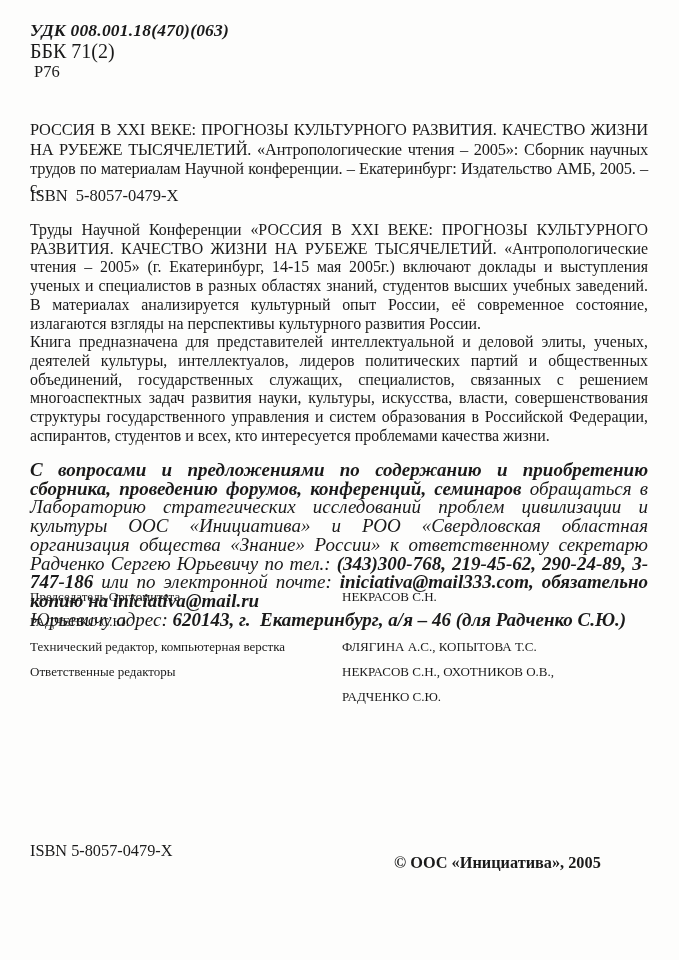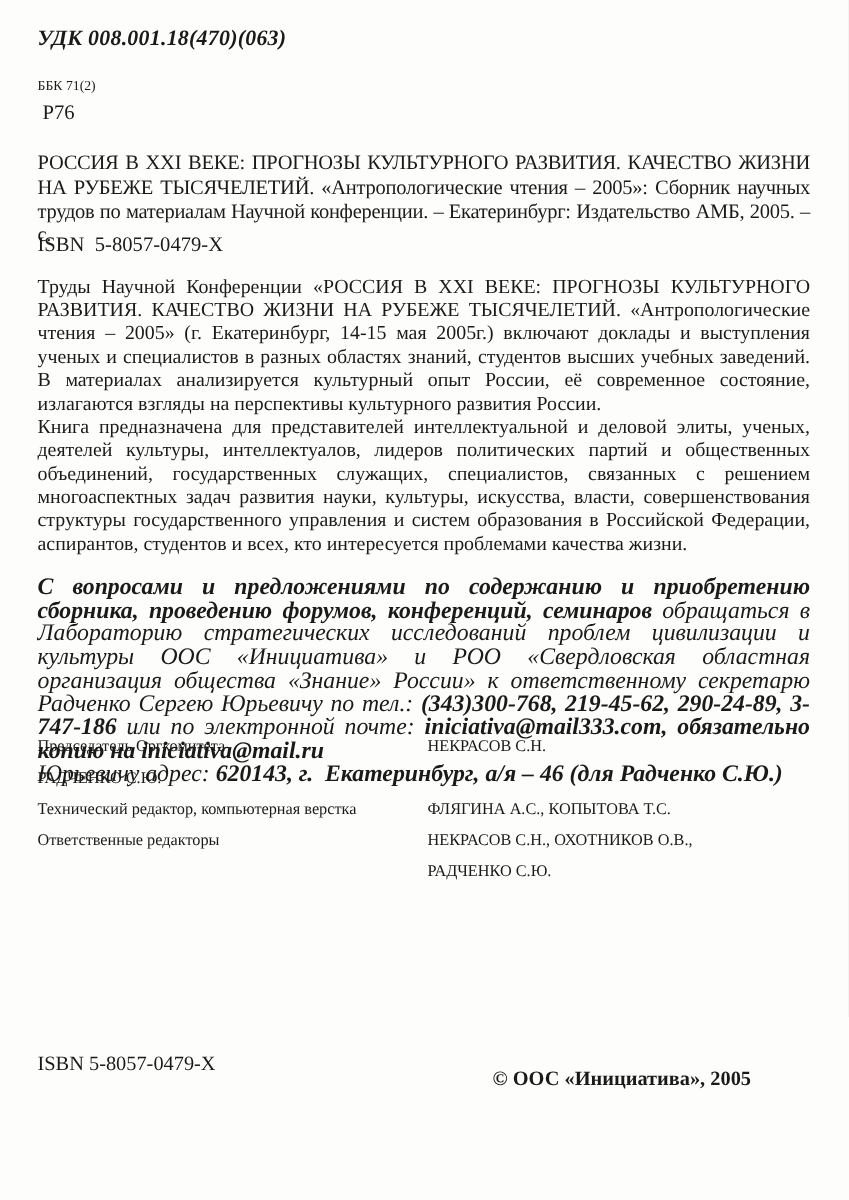--- a/index.html
+++ b/index.html
@@ -11,21 +11,21 @@
     background: #fdfdfc;
     color: #1a1a1a;
     font-family: "Liberation Serif", "DejaVu Serif", serif;
     overflow: hidden;
   }
   .section { position: absolute; left: 30px; width: 618px; }
 
   
   .head { top: 20px; }
   .udk { font-weight: bold; font-style: italic; font-size: 17.5px; line-height: 21px; letter-spacing: 0.2px; }
-  .bbk { font-size: 11px; line-height: 20px; margin-top: 18px; }
+  .bbk { font-size: 20px; line-height: 20px; margin-top: 0; }
   .r76 { font-size: 16.5px; line-height: 20px; margin-top: 1px; padding-left: 4px; }
 
   
   .title-block {
     top: 104px;
     font-size: 16.4px;
     line-height: 19.2px;
     text-align: justify;
     letter-spacing: -0.2px;
   }

